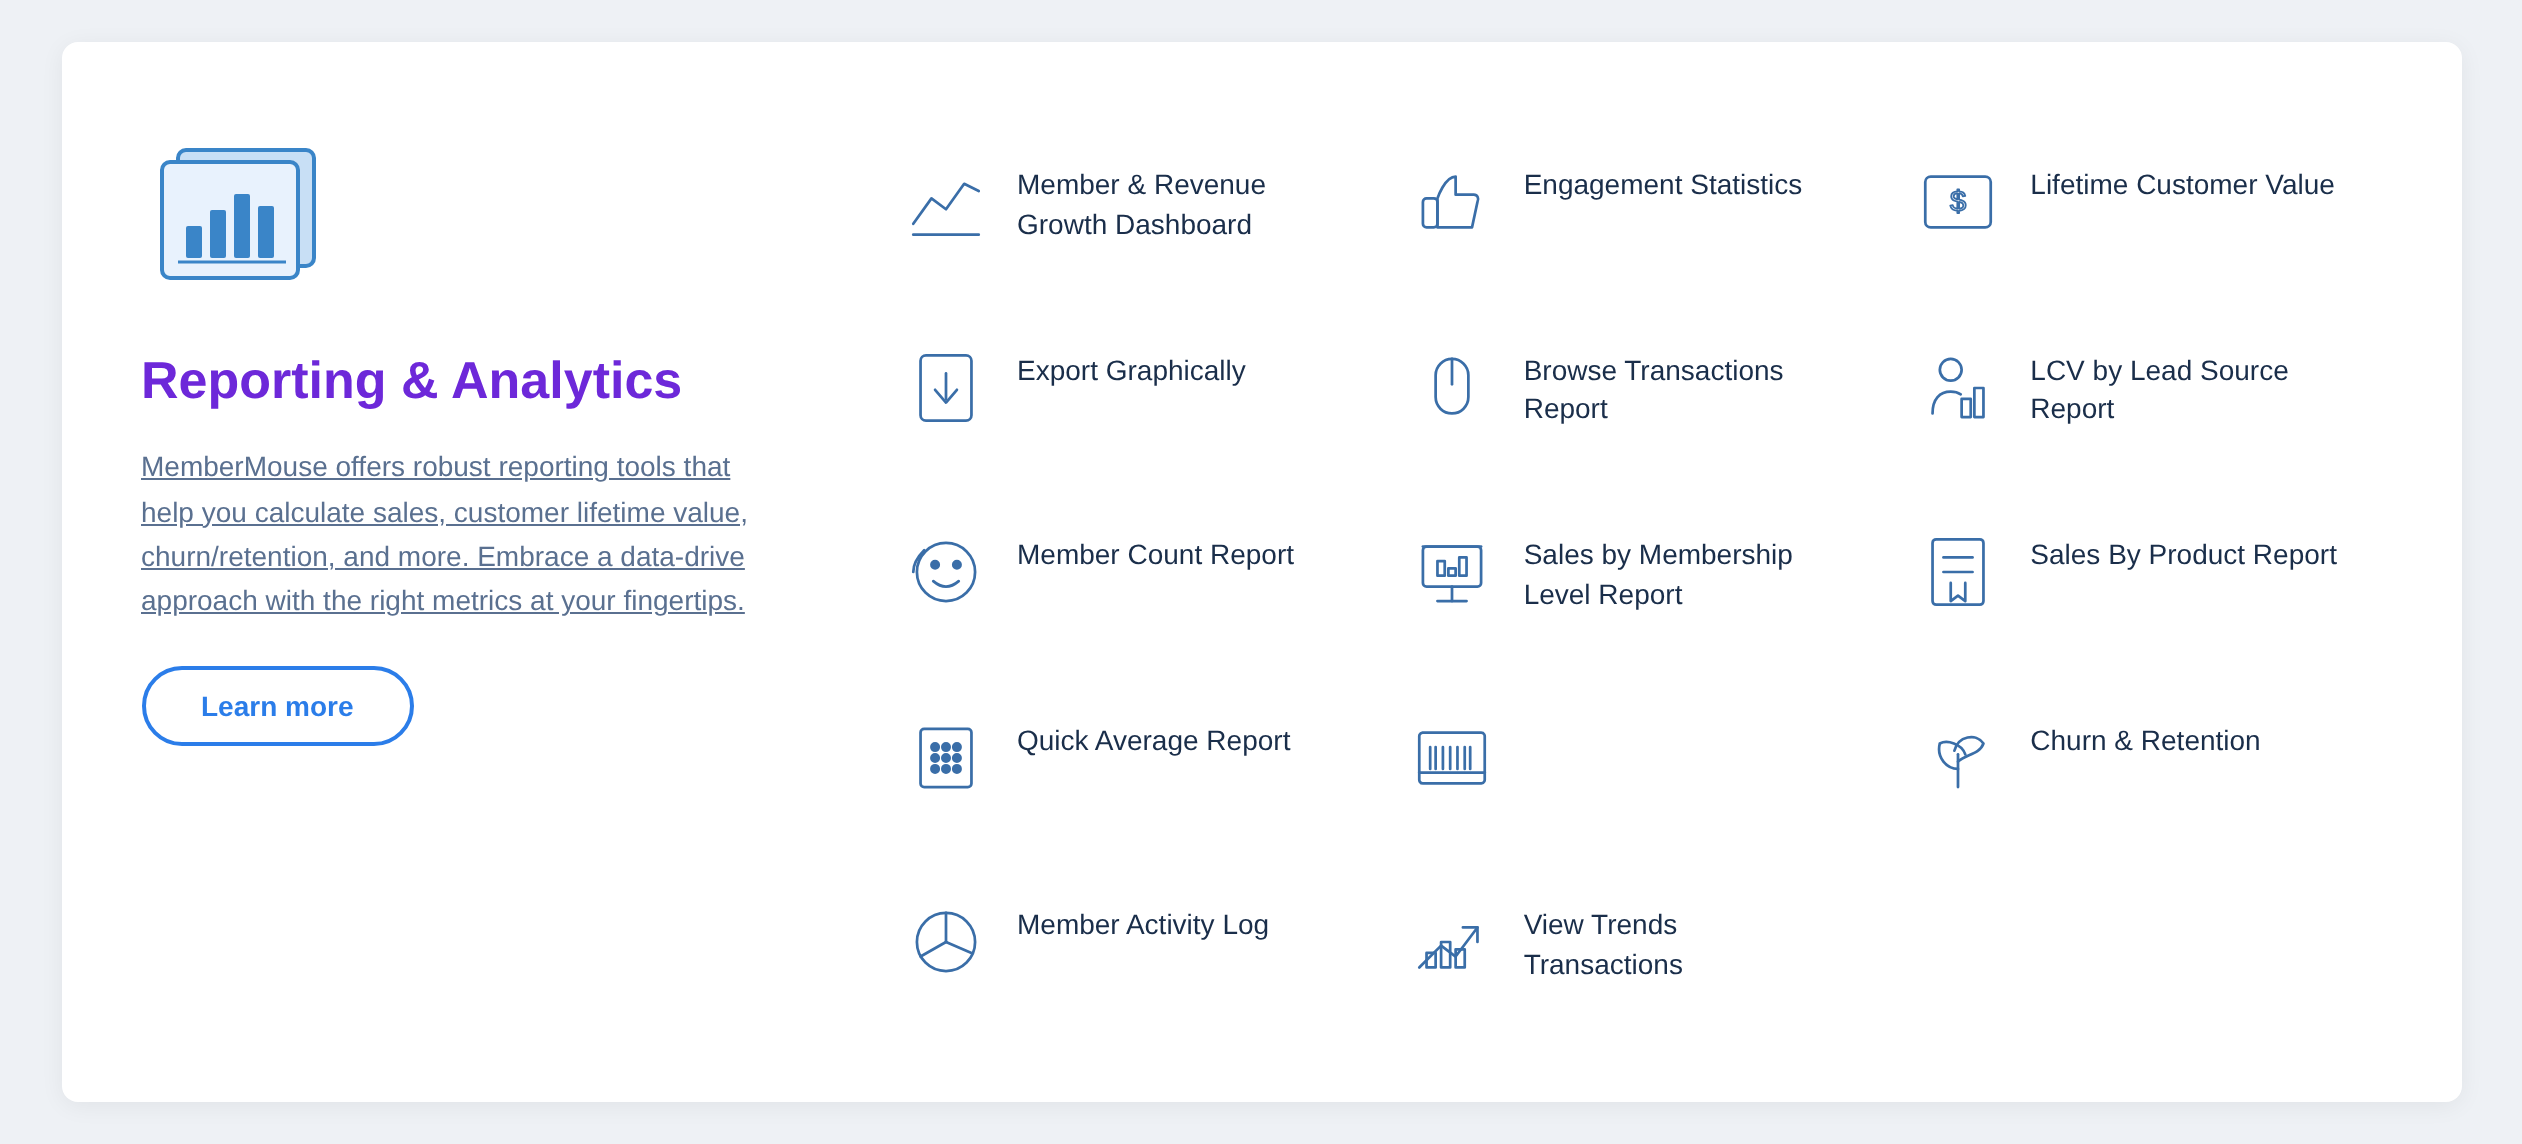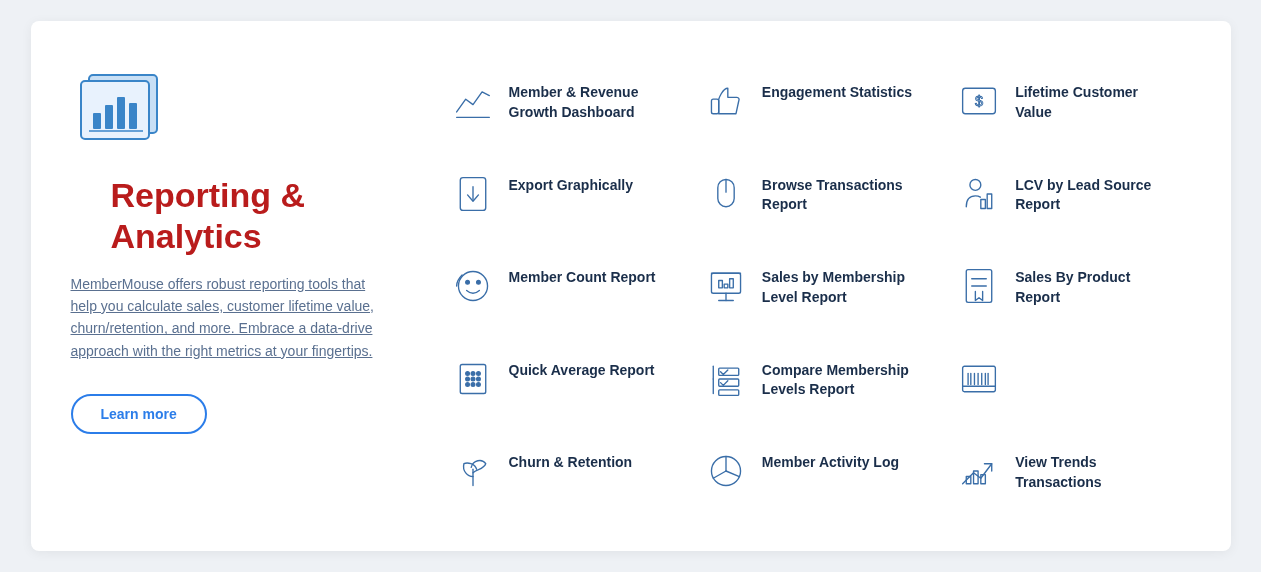--- a/index.html
+++ b/index.html
@@ -27,44 +27,43 @@
       display: flex;
       flex-direction: column;
       gap: 16px;
     }
     .logo-icon {
       width: 110px;
       height: 90px;
       margin-bottom: 8px;
     }
     .panel-title {
-      font-size: 34px;
+      font-size: 26px;
       font-weight: 700;
-      color: #b91c1c;
+      color: #6d28d9;
       line-height: 1.2;
-      margin-left: 40px;
     }
     .panel-desc {
       font-size: 14px;
       color: #5a7090;
       line-height: 1.6;
       text-decoration: underline;
     }
     .learn-more-btn {
       display: inline-block;
       border: 2px solid #2b7de9;
       border-radius: 24px;
       padding: 10px 28px;
       color: #2b7de9;
       font-size: 14px;
       font-weight: 600;
       cursor: pointer;
       background: transparent;
       width: fit-content;
-      margin-top: 16px;
+      margin-top: 5px;
     }
 
     .right-panel {
       flex: 1;
       display: grid;
       grid-template-columns: repeat(3, 1fr);
       grid-template-rows: repeat(4, 1fr);
       gap: 0;
     }
     .report-item {
@@ -88,21 +87,21 @@
       width: 40px;
       height: 40px;
       stroke: #3a6ea8;
       fill: none;
       stroke-width: 1.5;
       stroke-linecap: round;
       stroke-linejoin: round;
     }
     .report-label {
       font-size: 14px;
-      font-weight: 700;
+      font-weight: 400;
       color: #1a2e4a;
       line-height: 1.4;
       padding-top: 4px;
     }
   </style>
 </head>
 <body>
 
 <div class="container">
 
@@ -235,34 +234,20 @@
             <circle cx="16" cy="28" r="2" fill="#3a6ea8"></circle>
             <circle cx="22" cy="28" r="2" fill="#3a6ea8"></circle>
             <circle cx="28" cy="28" r="2" fill="#3a6ea8"></circle>
           </svg>
         </div>
         <div class="report-label">Quick Average Report</div>
       </div>
       <div class="report-item">
         <div class="report-icon">
           <svg viewBox="0 0 44 44">
-            <line x1="8" y1="22" x2="8" y2="38"></line>
-            <line x1="8" y1="22" x2="8" y2="8"></line>
-            <rect x="14" y="10" width="22" height="8" rx="1"></rect>
-            <rect x="14" y="22" width="22" height="8" rx="1"></rect>
-            <rect x="14" y="34" width="22" height="6" rx="1"></rect>
-            <polyline points="16,14 19,17 24,12"></polyline>
-            <polyline points="16,26 19,29 24,24"></polyline>
-          </svg>
-        </div>
-        <div class="report-label">Compare Membership Levels Report</div>
-      </div>
-      <div class="report-item">
-        <div class="report-icon">
-          <svg viewBox="0 0 44 44">
             <rect x="4" y="8" width="36" height="28" rx="2" stroke-dasharray="2 0"></rect>
             <line x1="10" y1="16" x2="10" y2="28"></line>
             <line x1="13" y1="16" x2="13" y2="28"></line>
             <line x1="17" y1="16" x2="17" y2="28"></line>
             <line x1="21" y1="16" x2="21" y2="28"></line>
             <line x1="25" y1="16" x2="25" y2="28"></line>
             <line x1="29" y1="16" x2="29" y2="28"></line>
             <line x1="32" y1="16" x2="32" y2="28"></line>
             <rect x="4" y="30" width="36" height="6" rx="0" fill="none" stroke="none"></rect>
             <line x1="4" y1="30" x2="40" y2="30"></line>

